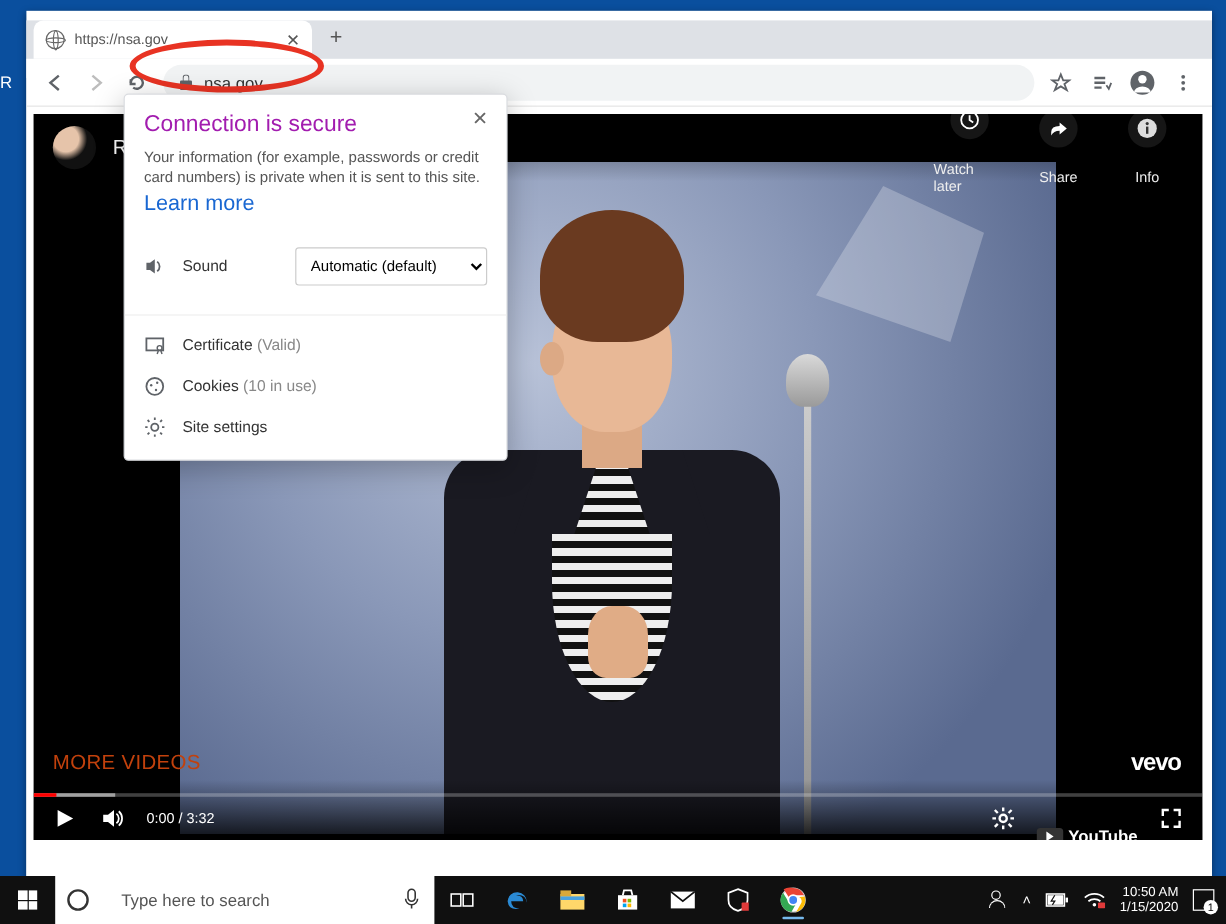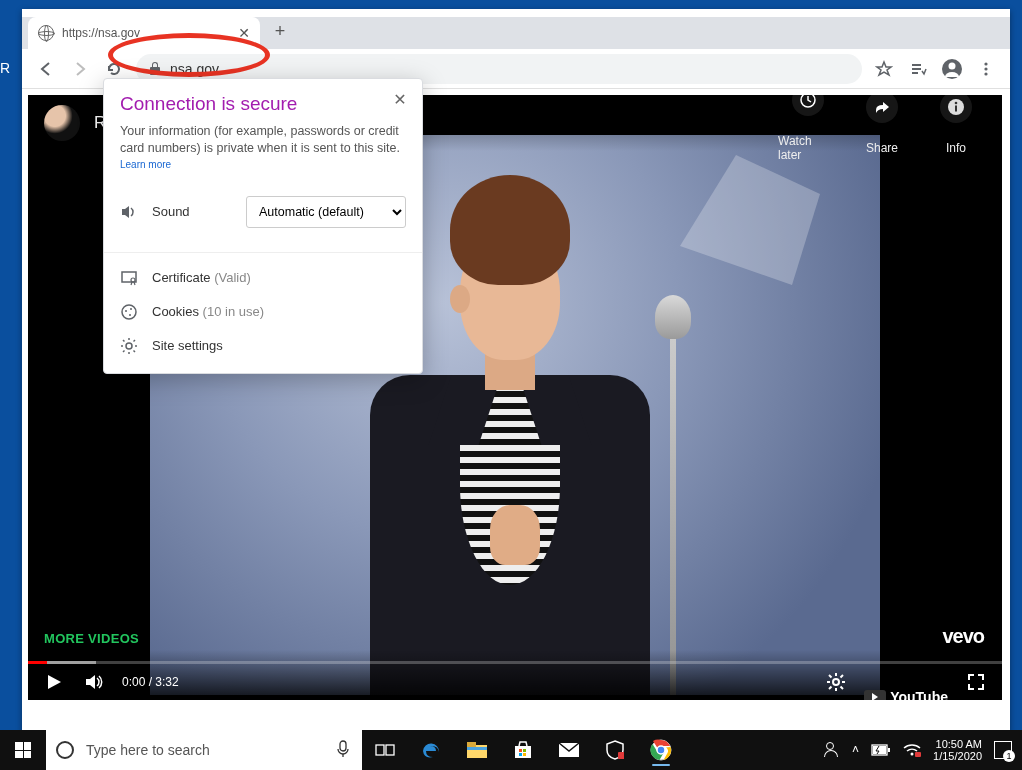--- a/index.html
+++ b/index.html
@@ -62,51 +62,51 @@
   
   .yt-top { position:absolute; top:0; left:0; right:0; height:56px; background: linear-gradient(rgba(0,0,0,.6), rgba(0,0,0,0)); display:flex; align-items:center; padding: 0 16px; gap:14px; color:#fff; }
   .avatar { width:36px; height:36px; border-radius:50%; background: radial-gradient(circle at 30% 30%, #e6c4aa 0 30%, #111 50%); }
   .yt-title { font-size: 17px; color:#fff; }
   .spacer { flex:1; }
   .yt-action { width:60px; display:flex; flex-direction:column; align-items:center; font-size:12px; color:#eee; gap:18px; }
   .yt-icon { width:32px; height:32px; border-radius:50%; background: rgba(30,30,30,.75); display:flex; align-items:center; justify-content:center; }
 
   
   .yt-bottom { position:absolute; left:0; right:0; bottom:0; height:50px; background: linear-gradient(rgba(0,0,0,0), rgba(0,0,0,.85)); color:#fff; }
-  .more-videos { position:absolute; left:16px; bottom:54px; font-size:13px; font-weight:bold; color:#22c55e; letter-spacing:.3px; }
+  .more-videos { position:absolute; left:16px; bottom:54px; font-size:17px; font-weight:normal; color:#c2410c; letter-spacing:.3px; }
   .vevo { position:absolute; right:18px; bottom:52px; font-size:20px; font-weight:bold; color:#fff; letter-spacing:-1px; }
   .progress { position:absolute; left:0; right:0; bottom:36px; height:3px; background: rgba(255,255,255,.25); }
   .progress .played { position:absolute; left:0; top:0; height:3px; width:2%; background:#f00; }
   .progress .loaded { position:absolute; left:0; top:0; height:3px; width:7%; background: rgba(255,255,255,.5); }
   .controls { position:absolute; left:0; right:0; bottom:0; height:36px; display:flex; align-items:center; padding: 0 14px; gap:16px; font-size:12px; }
   .cbtn { width:24px; height:24px; display:flex; align-items:center; justify-content:center; }
   .ytlogo { display:flex; align-items:center; gap:4px; font-weight:bold; font-size:14px;margin-top:29px; }
   .ytlogo .box { width:22px; height:14px; background:#333; border-radius:3px; position:relative; }
   .ytlogo .box::after { content:""; position:absolute; left:8px; top:3px; border-left:6px solid #fff; border-top:4px solid transparent; border-bottom:4px solid transparent; }
 
   
   .popup { position:absolute; top: 78px; left: 103px; width: 320px; background:#fff; border:1px solid #dadce0; border-radius:4px; box-shadow: 0 6px 24px rgba(0,0,0,.25); z-index: 60; font-size: 13px; color:#333; }
   .popup .sec-head { padding: 14px 16px 4px 16px; font-size: 19px; color:#a21caf; }
   .popup .sec-body { padding: 4px 16px 0 16px; color:#555; font-size: 12.5px; line-height:1.35; }
-  .popup .learn { padding: 2px 16px 14px 16px; color:#1967d2; font-size:10px; }
+  .popup .learn { padding: 2px 16px 14px 16px; color:#1967d2; font-size:18px; }
   .popup .row { display:flex; align-items:center; padding: 8px 16px; gap: 14px; }
   .popup .row.border-top { border-top:1px solid #eee; margin-top:6px; padding-top:16px; }
   .popup .row.last { padding-bottom: 18px; }
   .popup .picon { width:18px; height:18px; color:#5f6368; display:flex; align-items:center; justify-content:center; }
   .popup .plabel { flex:1; }
   .popup .note { color:#888; }
   .popup select { height:32px; border:1px solid #ccc; border-radius:3px; padding: 0 8px; font-size:12.5px; background:#fff; width: 160px; }
   .popup .close { position:absolute; top:10px; right:12px; width:20px; height:20px; font-size:16px; color:#666; display:flex; align-items:center; justify-content:center; }
 
   
   .taskbar { position:absolute; left:0; right:0; bottom:0; height:40px; background:#101010; display:flex; align-items:center; color:#fff; }
   .start { width:46px; height:40px; display:flex; align-items:center; justify-content:center; }
   .win-logo { width:16px; height:16px; display:grid; grid-template-columns:1fr 1fr; grid-template-rows:1fr 1fr; gap:1px; }
   .win-logo span { background:#fff; }
-  .search { width:316px; height:40px; background:#fff; display:flex; align-items:center; padding:0 10px; gap:12px; color:#666; position:relative; }
+  .search { width:316px; height:40px; background:#fff; display:flex; align-items:center; padding:0 10px; gap:27px; color:#666; position:relative; }
   .search .cortana { width:18px; height:18px; border:2px solid #333; border-radius:50%; }
   .search .mic { position:absolute; right:10px; top:10px; width:18px; height:18px; display:flex; align-items:center; justify-content:center; color:#333;}
   .tb-icons { display:flex; align-items:center; height:40px; }
   .tb-btn { width:46px; height:40px; display:flex; align-items:center; justify-content:center; position:relative; }
   .tb-btn .dot { position:absolute; bottom:4px; left:50%; transform:translateX(-50%); width:18px; height:2px; background:#76b9ed; border-radius:2px; }
   .tray { position:absolute; right:0; bottom:0; height:40px; display:flex; align-items:center; gap:12px; padding: 0 10px; color:#fff; font-size:11px; }
   .tray .clock { text-align:right; line-height:1.1; }
   .tray .notif { width:18px; height:18px; border:1.5px solid #fff; position:relative; }
   .tray .notif::after { content:"1"; position:absolute; right:-4px; bottom:-4px; width:12px;height:12px;border-radius:50%; background:#fff; color:#000; font-size:9px; display:flex;align-items:center;justify-content:center;}
   .ppl { width:16px;height:16px; position:relative;}

